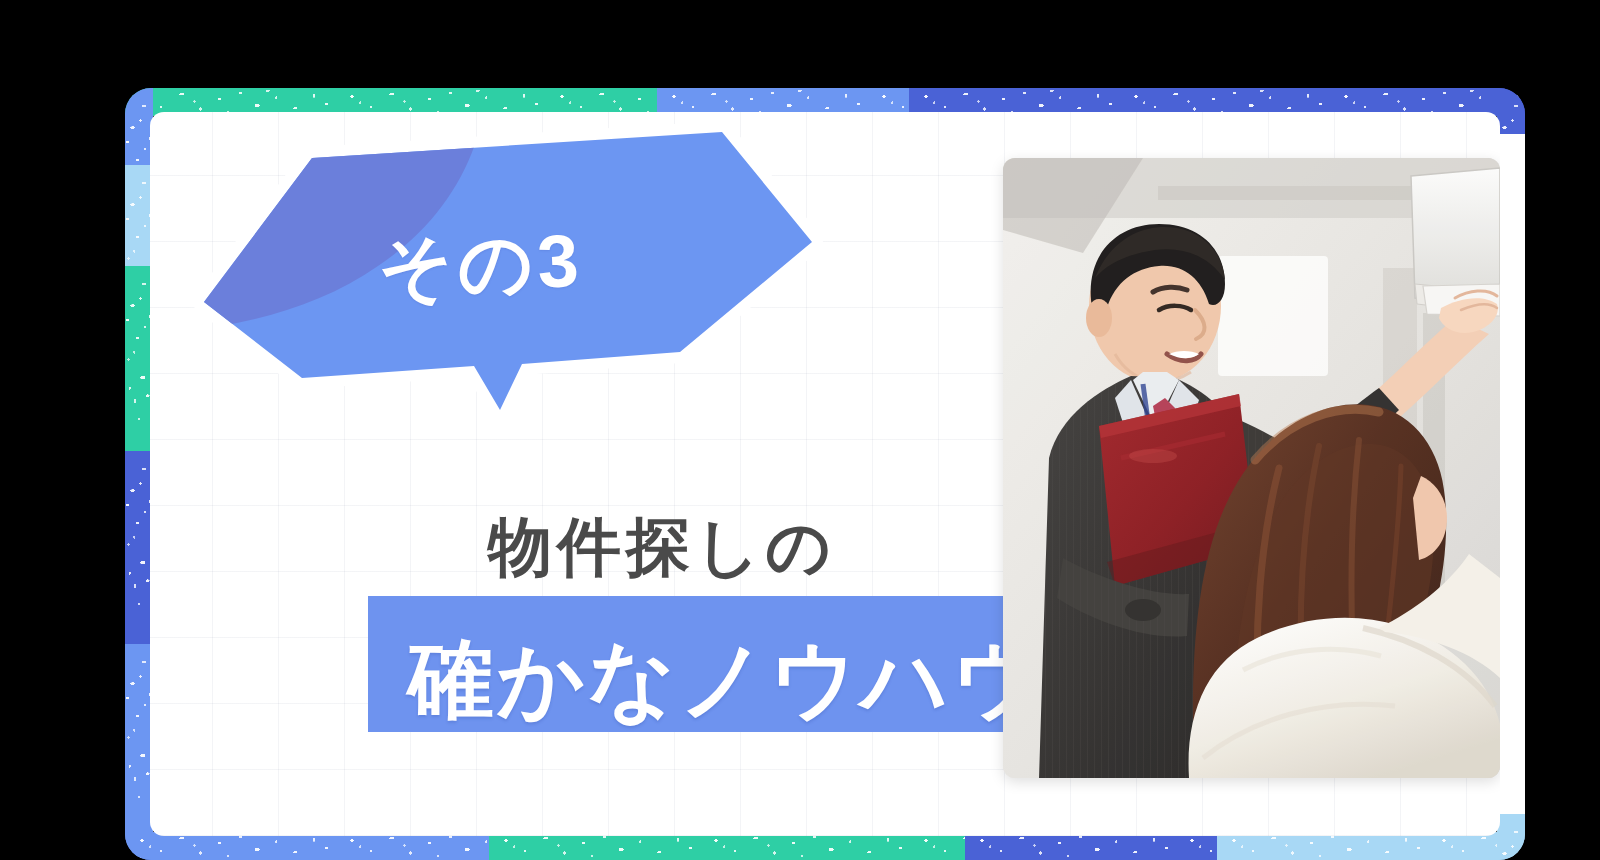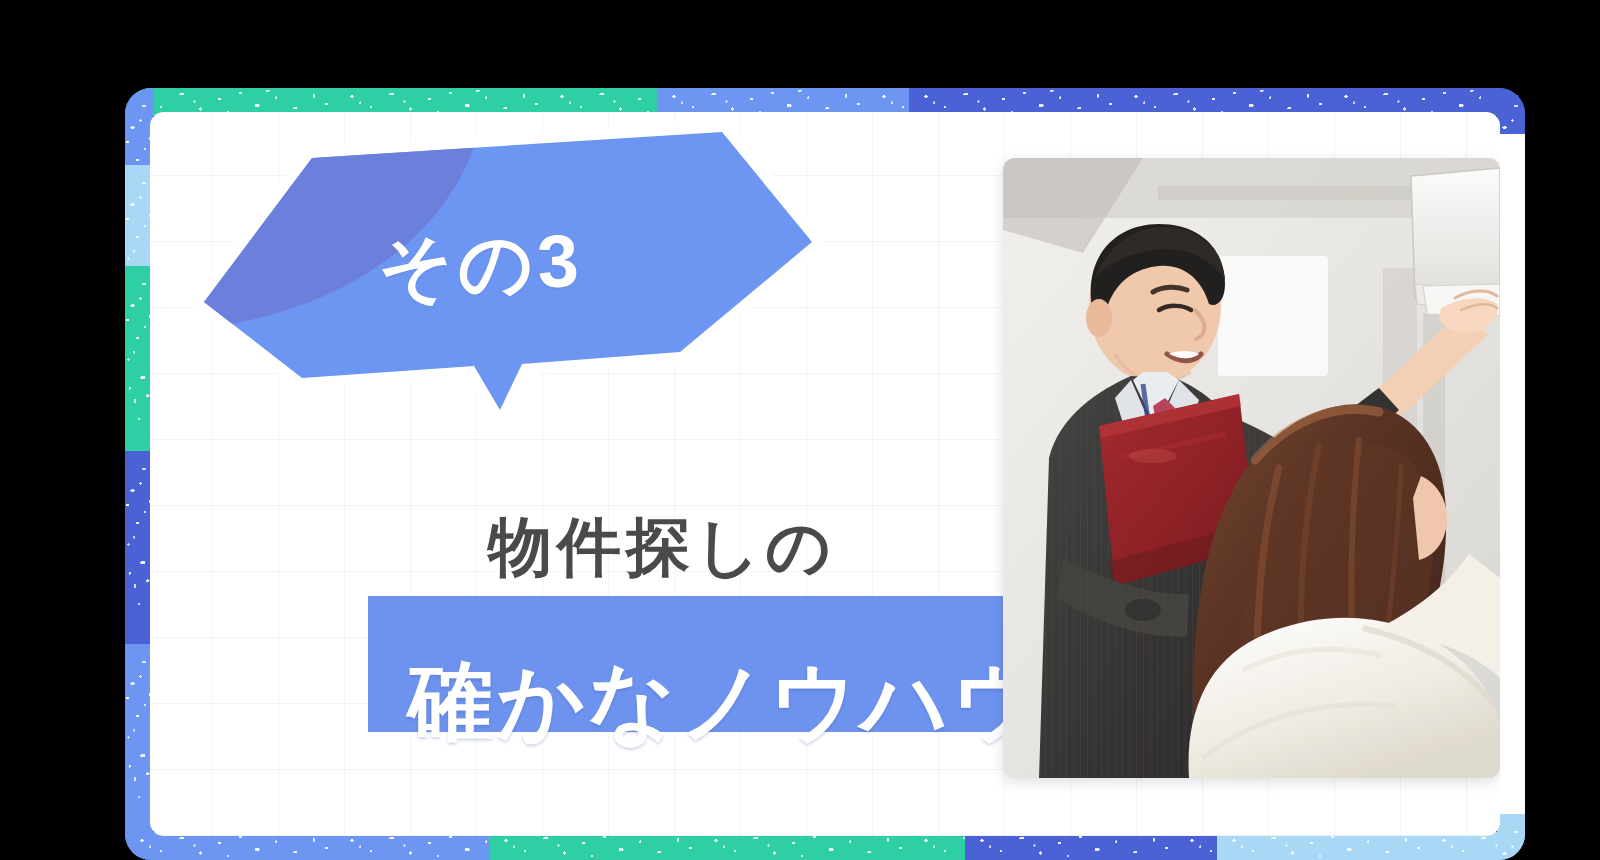--- a/index.html
+++ b/index.html
@@ -119,21 +119,21 @@
     position: absolute;
     left: 218px;
     top: 484px;
     width: 714px;
     height: 136px;
     background: #6e93ef;
   }
   .highlight-text {
     position: absolute;
     left: 258px;
-    top: 532px;
+    top: 510px;
     font-size: 86px;
     font-weight: 700;
     color: #ffffff;
     letter-spacing: 3px;
     white-space: nowrap;
     text-shadow: 0 2px 3px rgba(40,70,160,.22);
   }
 
   
   .photo {

